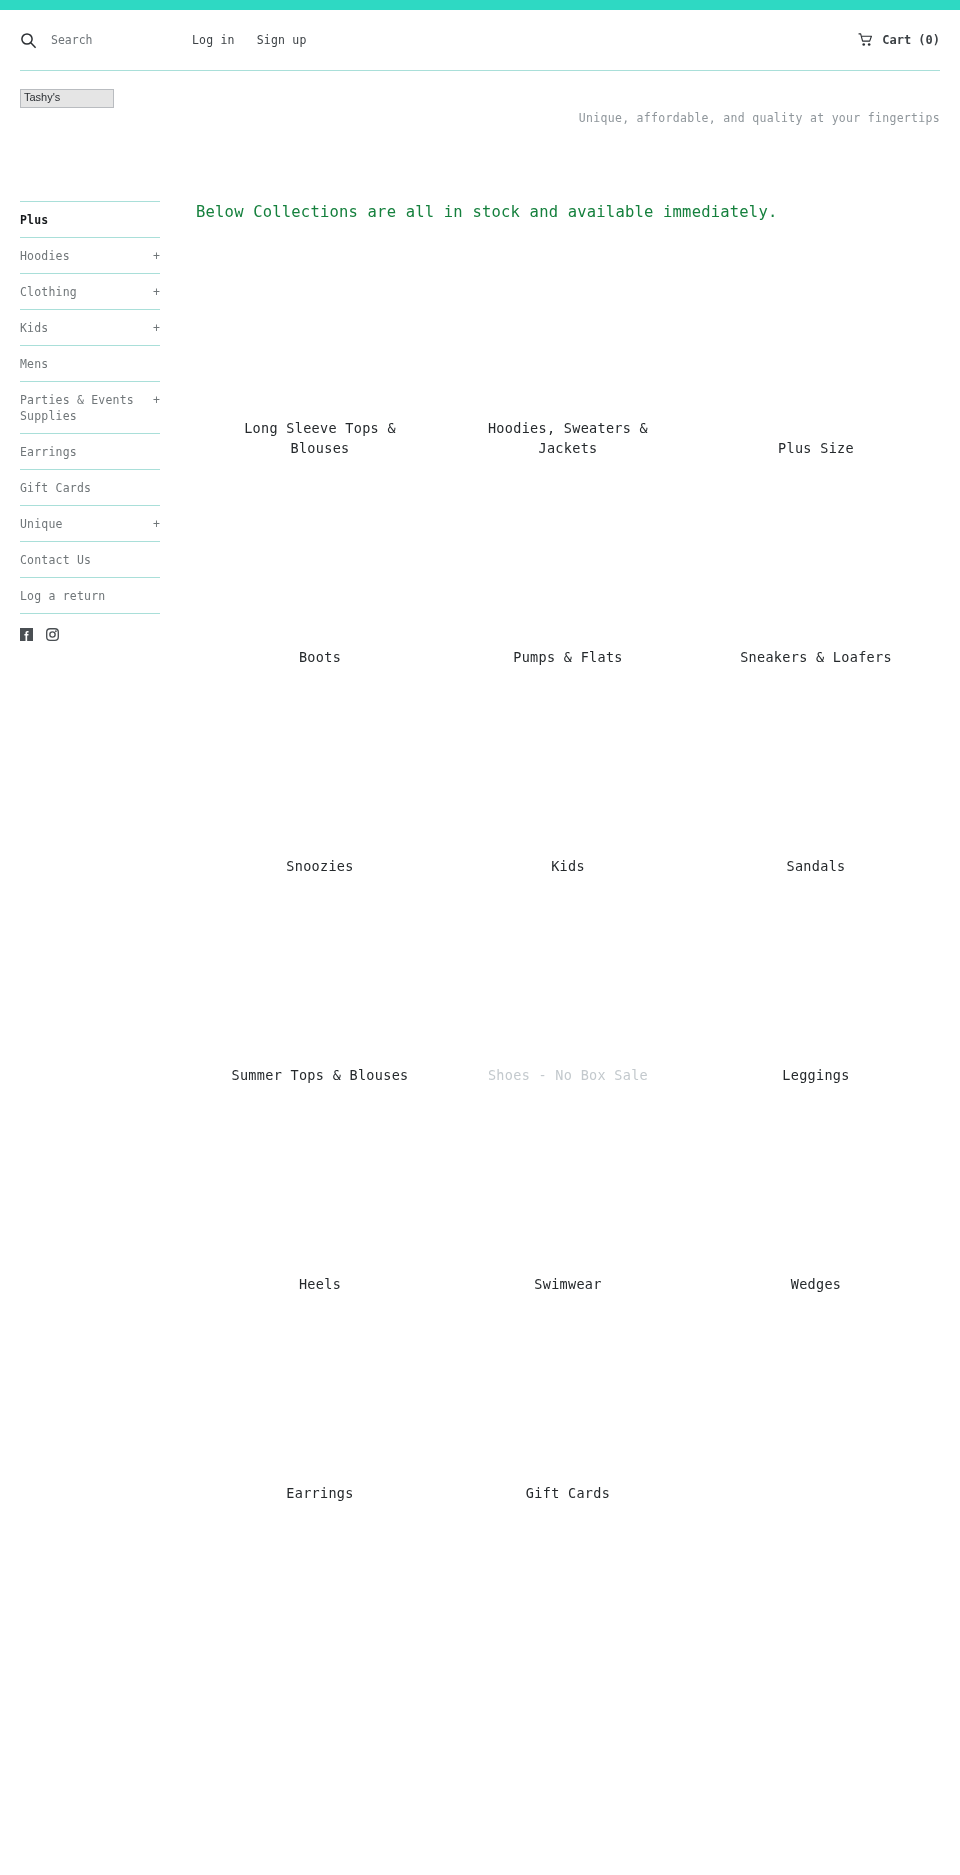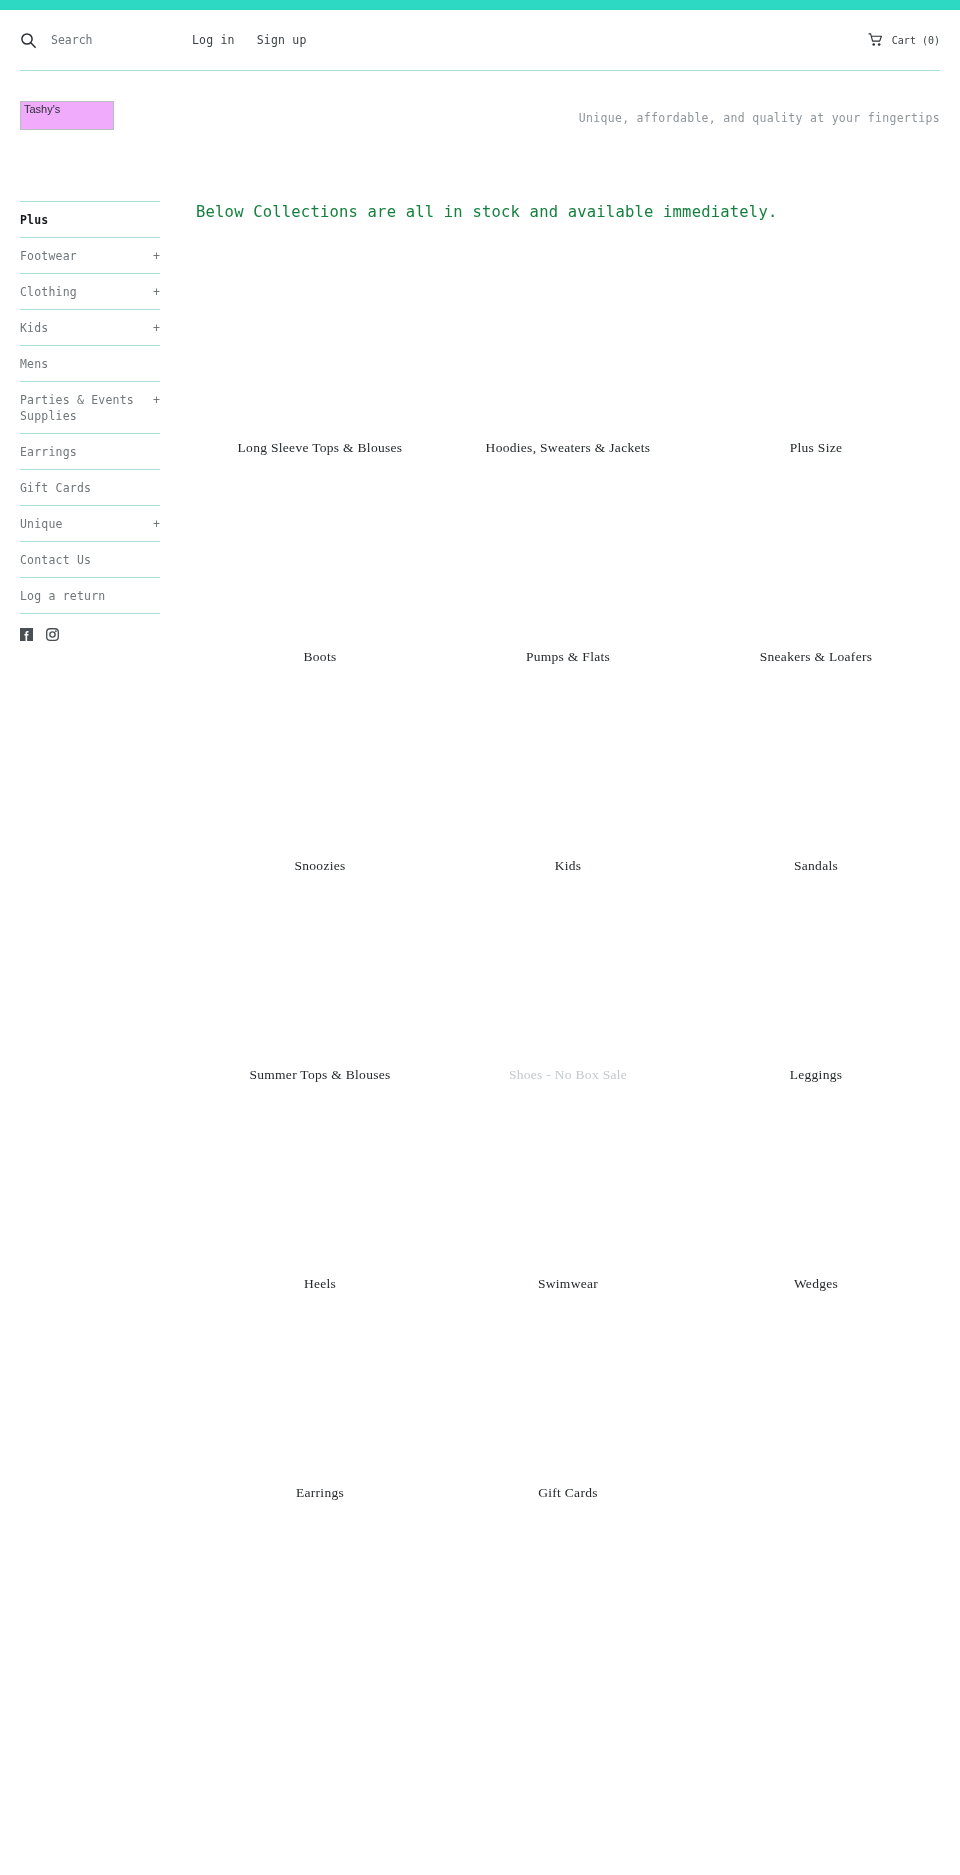--- a/index.html
+++ b/index.html
@@ -69,40 +69,41 @@
     color: #3d4246;
     text-decoration: none;
     letter-spacing: 0.2px;
   }
 
   .cart-link {
     margin-left: auto;
     display: flex;
     align-items: center;
     gap: 8px;
-    font-size: 10px;
+    font-size: 12px;
     color: #3d4246;
     text-decoration: none;
+    font-weight: bold;
   }
   .cart-icon { width: 16px; height: 14px; display:block; }
 
   
   .brand-row {
     margin: 0 20px;
     position: relative;
     height: 72px;
   }
   .logo-broken {
     position: absolute;
     left: 0;
-    top: 30px;
+    top: 18px;
     min-width: 94px;
-    height: 29px;
+    height: 19px;
     border: 1px solid #b9bcc0;
-    background: #f0abfc;
+    background: #e5e5e5;
     font-family: "Liberation Sans", sans-serif;
     font-size: 11px;
     color: #2b2f33;
     line-height: 15px;
     padding: 0 3px;
     white-space: nowrap;
   }
   .tagline {
     position: absolute;
     right: 0;
@@ -184,21 +185,20 @@
   }
   .collection-card {
     height: 209px;
     display: flex;
     flex-direction: column;
     align-items: center;
     justify-content: flex-end;
     text-decoration: none;
     cursor: pointer;
     padding-bottom: 2px;
-    font-family: Liberation Serif, serif;
   }
   .collection-thumb {
     flex: 1 1 auto;
     width: 100%;
   }
   .collection-title {
     font-size: 13.5px;
     color: #25292c;
     text-align: center;
     letter-spacing: 0.3px;
@@ -250,21 +250,21 @@
 </div>
 
 <div class="page">
 
   <nav class="sidebar">
     <a class="nav-item active" href="#">
       <span class="nav-label">Plus</span>
       <span class="nav-plus"></span>
     </a>
     <a class="nav-item" href="#">
-      <span class="nav-label">Footwear</span>
+      <span class="nav-label">Hoodies</span>
       <span class="nav-plus">+</span>
     </a>
     <a class="nav-item" href="#">
       <span class="nav-label">Clothing</span>
       <span class="nav-plus">+</span>
     </a>
     <a class="nav-item" href="#">
       <span class="nav-label">Kids</span>
       <span class="nav-plus">+</span>
     </a>

